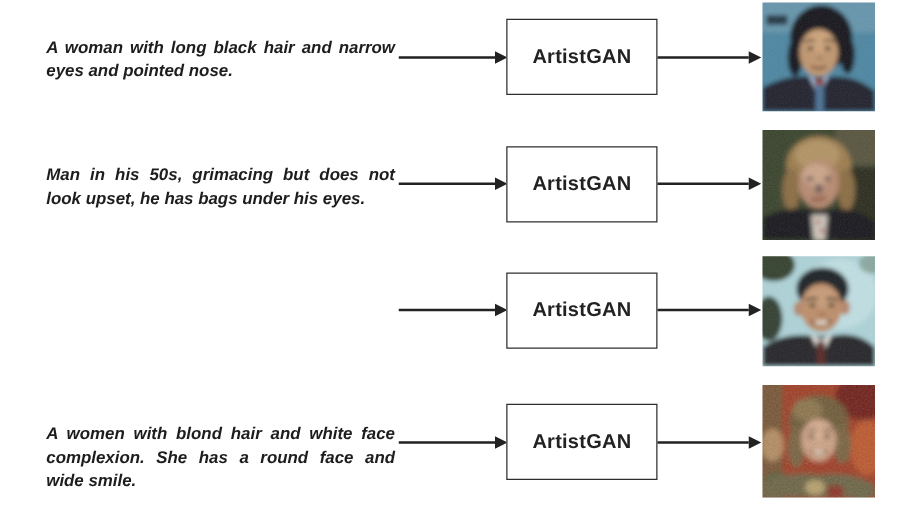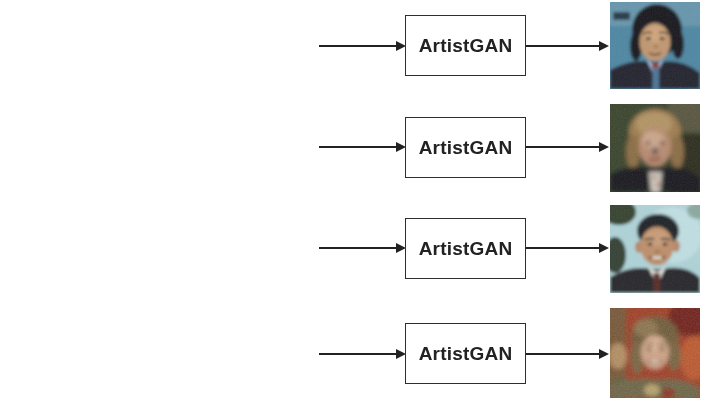--- a/index.html
+++ b/index.html
@@ -28,21 +28,21 @@
     left: 405px;
     width: 121px;
     height: 61px;
     background: #ffffff;
     border: 1.5px solid #2e2e2e;
     display: flex;
     align-items: center;
     justify-content: center;
   }
   .gan-box span {
-    font-size: 19px;
+    font-size: 16px;
     font-weight: bold;
     color: #222222;
     letter-spacing: 0.2px;
   }
   .arrow {
     position: absolute;
     height: 2px;
     background: #222222;
   }
   .arrow::after {
@@ -60,20 +60,21 @@
     left: 610px;
     width: 90px;
     display: block;
   }
 </style>
 </head>
 <body>
 
 <div class="canvas">
 
+  <div class="prompt" style="top:28px">A woman with long black hair and narrow eyes and pointed nose.</div>
   <div class="arrow" style="top:45px; left:319px; width:77px"></div>
   <div class="gan-box" style="top:15px">
     <span>ArtistGAN</span>
   </div>
   <div class="arrow" style="top:45px; left:526px; width:73px"></div>
   <svg class="face" style="top:2px" height="87" viewBox="0 0 90 87" role="img" aria-label="blurry generated portrait of a dark-haired woman in a dark jacket on a teal-blue background">
     <defs>
       <filter id="b1" x="-20%" y="-20%" width="140%" height="140%">
           <feGaussianBlur stdDeviation="1.8"></feGaussianBlur>
         </filter>
@@ -98,20 +99,21 @@
       <path d="M44 44 q2 2 3.5 0" stroke="#8a5f42" stroke-width="1.6" fill="none"></path>
       <path d="M39 51 q6 3.5 12 0" stroke="#6d4632" stroke-width="2" fill="none"></path>
       <path d="M0 87 L0 68 Q22 56 42 60 L50 60 Q72 56 90 71 L90 87 Z" fill="#20242e"></path>
       <polygon points="36,57 45,75 54,57 45,63" fill="#9db7d8"></polygon>
       <rect x="42" y="61" width="7" height="6" fill="#8a4038"></rect>
       <rect x="42.5" y="66" width="6.5" height="21" fill="#4d7296"></rect>
     </g>
     <rect width="90" height="87" filter="url(#n1)" opacity="0.13"></rect>
   </svg>
 
+  <div class="prompt" style="top:130px">Man in his 50s, grimacing but does not look upset, he has bags under his eyes.</div>
   <div class="arrow" style="top:146px; left:319px; width:77px"></div>
   <div class="gan-box" style="top:117px">
     <span>ArtistGAN</span>
   </div>
   <div class="arrow" style="top:146px; left:526px; width:73px"></div>
   <svg class="face" style="top:104px" height="88" viewBox="0 0 90 88" role="img" aria-label="blurry generated portrait of a middle-aged man with thinning light-brown hair on a dark olive-green background">
     <defs>
       <filter id="b2" x="-20%" y="-20%" width="140%" height="140%">
           <feGaussianBlur stdDeviation="2"></feGaussianBlur>
         </filter>
@@ -175,20 +177,21 @@
       <path d="M45 46 q2.5 2 5 0" stroke="#8a5f42" stroke-width="1.6" fill="none"></path>
       <path d="M39 52 q8 5 16 -0.5" stroke="#6b4a38" stroke-width="2.2" fill="none"></path>
       <rect x="42" y="51.5" width="10" height="3" rx="1.5" fill="#e6ddd0"></rect>
       <path d="M0 88 L0 72 Q20 60 41 64 L53 64 Q76 59 90 73 L90 88 Z" fill="#26262c"></path>
       <polygon points="38,62 47,80 56,62 47,67" fill="#e8e6e0"></polygon>
       <rect x="43.5" y="68" width="6.5" height="20" fill="#5a2a28"></rect>
     </g>
     <rect width="90" height="88" filter="url(#n3)" opacity="0.13"></rect>
   </svg>
 
+  <div class="prompt" style="top:337px">A women with blond hair and white face complexion. She has a round face and wide smile.</div>
   <div class="arrow" style="top:353px; left:319px; width:77px"></div>
   <div class="gan-box" style="top:323px">
     <span>ArtistGAN</span>
   </div>
   <div class="arrow" style="top:353px; left:526px; width:73px"></div>
   <svg class="face" style="top:308px" height="90" viewBox="0 0 90 90" role="img" aria-label="noisy generated portrait of a smiling blond woman on a mottled red-orange background">
     <defs>
       <filter id="b4" x="-20%" y="-20%" width="140%" height="140%">
           <feGaussianBlur stdDeviation="2.2"></feGaussianBlur>
         </filter>

